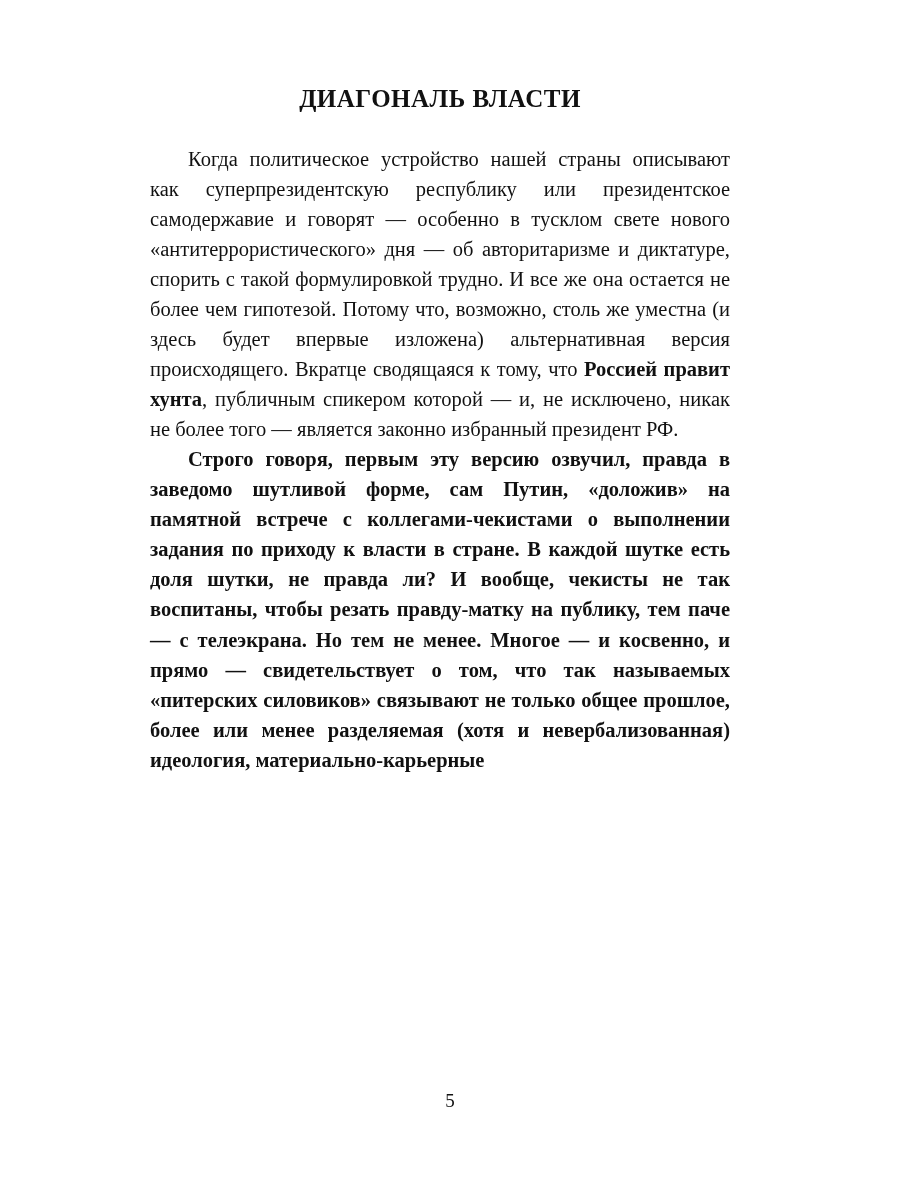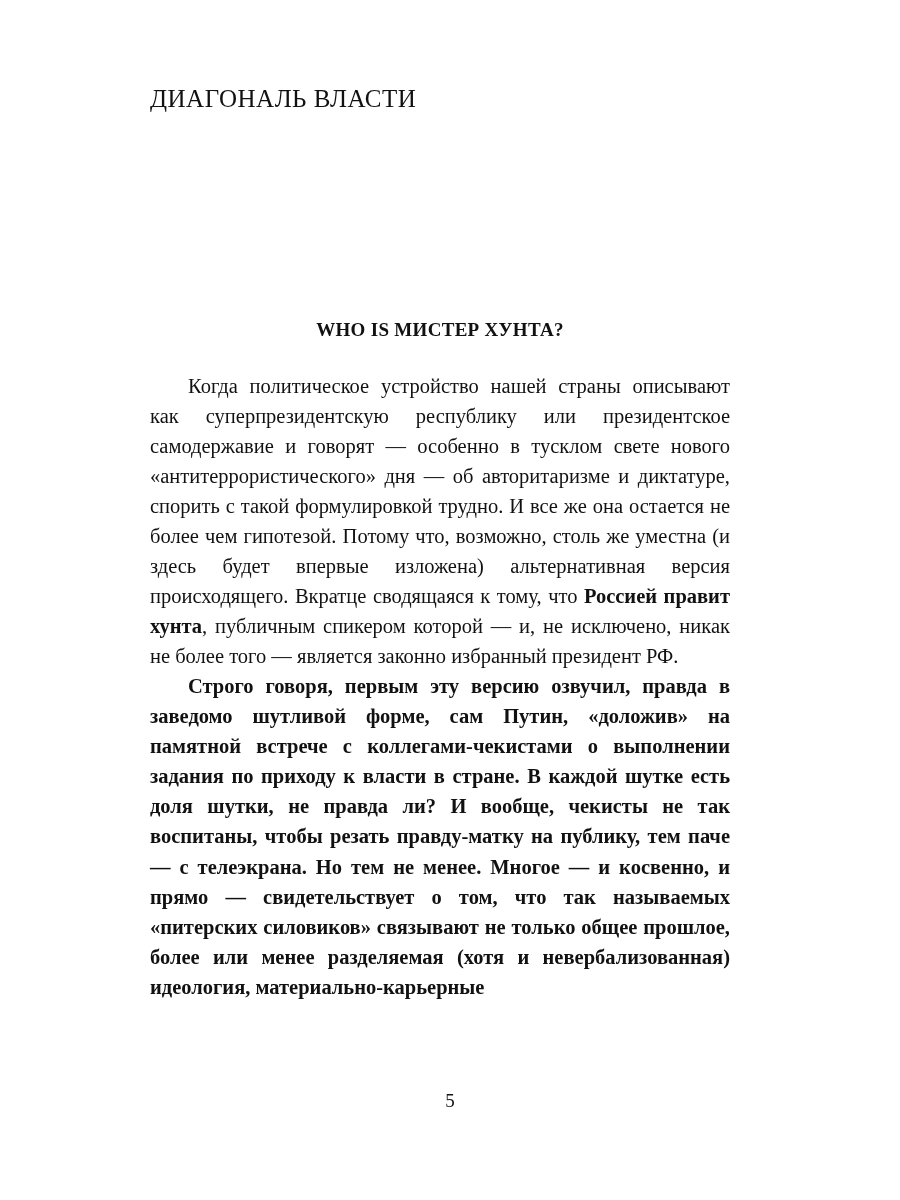--- a/index.html
+++ b/index.html
@@ -23,21 +23,22 @@
     position: relative;
     background: #ffffff;
   }
   .content {
     position: absolute;
     left: 150px;
     top: 0;
     width: 580px;
   }
   .chapter-title {
-    font-weight: normal;
+    text-align: center;
+    font-weight: bold;
     font-size: 25px;
     letter-spacing: 0.5px;
     margin-top: 84px;
     line-height: 1.2;
   }
   .section-title {
     text-align: center;
     font-weight: bold;
     font-size: 19px;
     letter-spacing: 0.3px;
@@ -71,21 +72,20 @@
     font-size: 19px;
   }
 </style>
 </head>
 <body>
 
 <div class="page">
   <div class="content">
     <div class="chapter-title">ДИАГОНАЛЬ ВЛАСТИ</div>
 
-    <div class="section-title">WHO IS МИСТЕР ХУНТА?</div>
 
     <div class="body-text">
       <p>
         <span>Когда политическое устройство нашей страны описывают как суперпрезидентскую республику или президентское самодержавие и говорят — особенно в тусклом свете нового «антитеррористического» дня — об авторитаризме и диктатуре, спорить с такой формулировкой трудно. И все же она остается не более чем гипотезой. Потому что, возможно, столь же уместна (и здесь будет впервые изложена) альтернативная версия происходящего. Вкратце сводящаяся к тому, что </span><b>Россией правит хунта</b><span>, публичным спикером которой — и, не исключено, никак не более того — является законно избранный президент РФ.</span>
       </p>
       <p>
         <span>Строго говоря, первым эту версию озвучил, правда в заведомо шутливой форме, сам Путин, «доложив» на памятной встрече с коллегами-чекистами о выполнении задания по приходу к власти в стране. В каждой шутке есть доля шутки, не правда ли? И вообще, чекисты не так воспитаны, чтобы резать правду-матку на публику, тем паче — с телеэкрана. Но тем не менее. Многое — и косвенно, и прямо — свидетельствует о том, что так называемых «питерских силовиков» связывают не только общее прошлое, более или менее разделяемая (хотя и невербализованная) идеология, материально-карьерные</span>
       </p>
     </div>
   </div>

